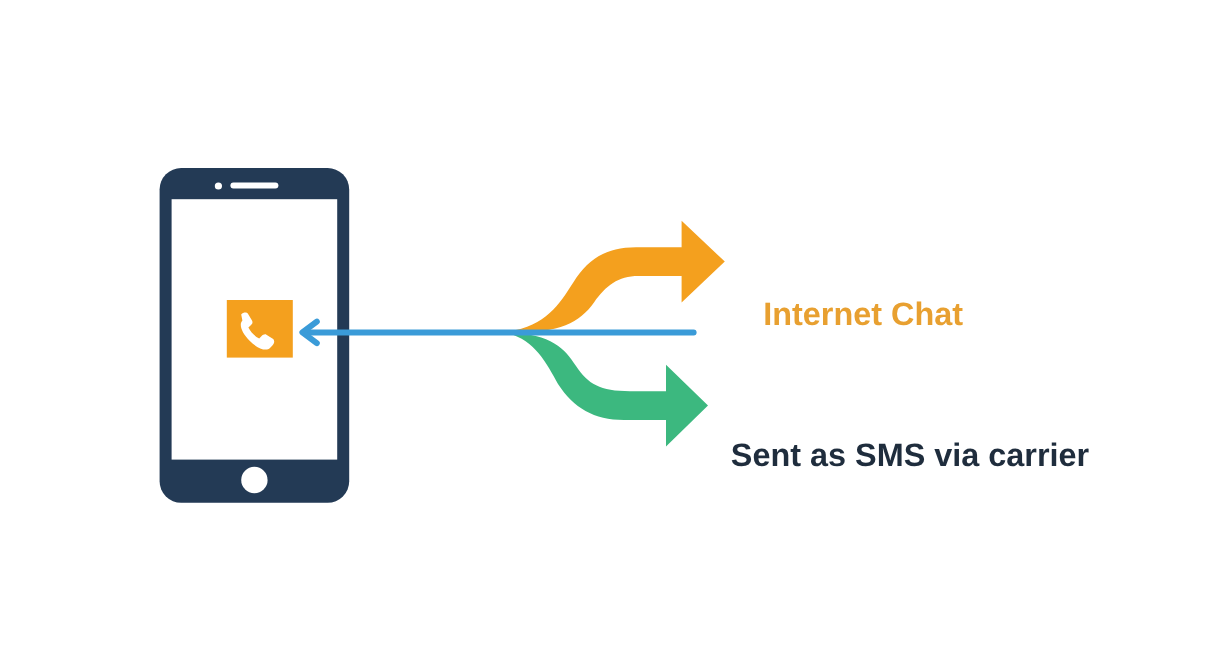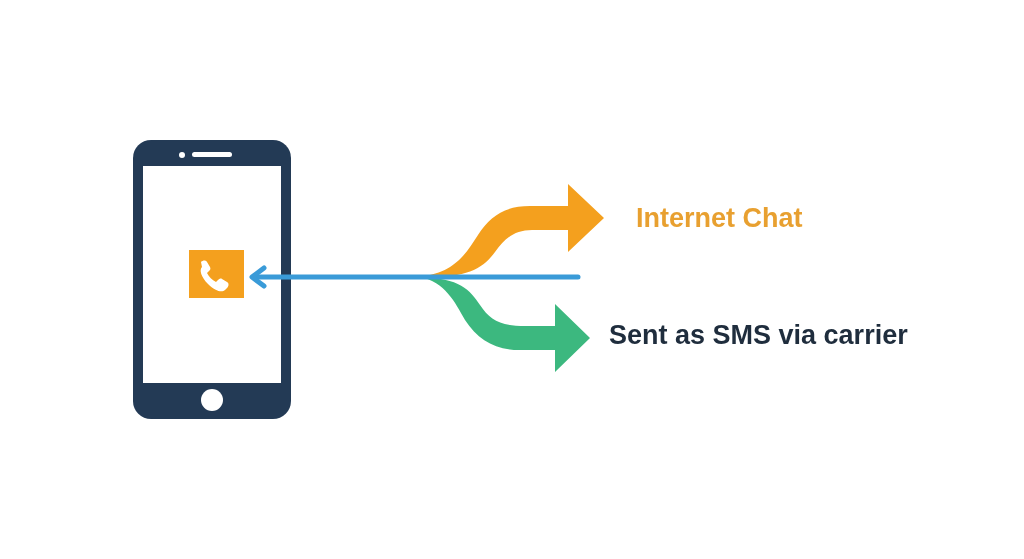--- a/index.html
+++ b/index.html
@@ -1,19 +1,19 @@
 <!DOCTYPE html>
 <html><head>
   <meta charset="utf-8">
   <style>
     html, body { margin: 0; padding: 0; background: #ffffff; }
     body { width: 1024px; height: 559px; position: relative; overflow: hidden; font-family: "Liberation Sans", sans-serif; }
     .stage { position: absolute; left: 0; top: 0; width: 1024px; height: 559px; }
     svg.art { position: absolute; left: 0; top: 0; }
-    .label { position: absolute; font-family: "Liberation Sans", sans-serif; font-weight: bold; white-space: nowrap; }
+    .label { position: absolute; font-family: "Liberation Sans", sans-serif; font-weight: bold; white-space: nowrap; margin-top: 44px; }
     .label-internet { left: 636px; top: 203px; font-size: 27px; color: #e8a030; }
     .label-sms { left: 609px; top: 320px; font-size: 27px; color: #1f2d3d; }
   </style>
 </head>
 <body>
 
 <div class="stage">
   <svg class="art" width="1024" height="559" viewBox="0 0 1024 559">
 
     <g>

